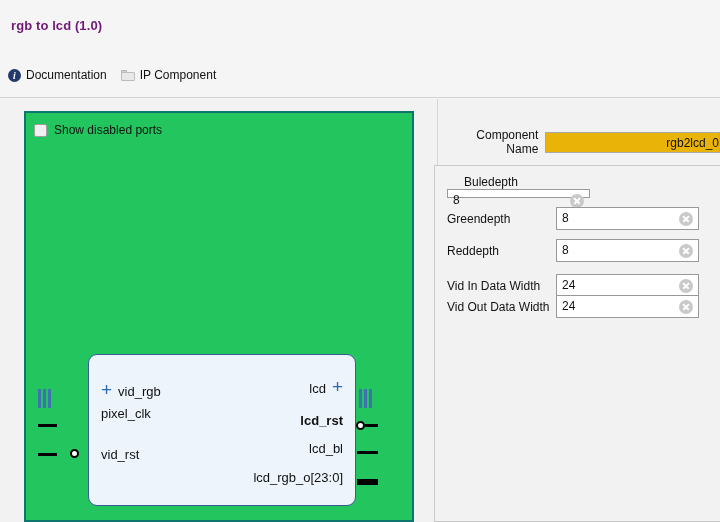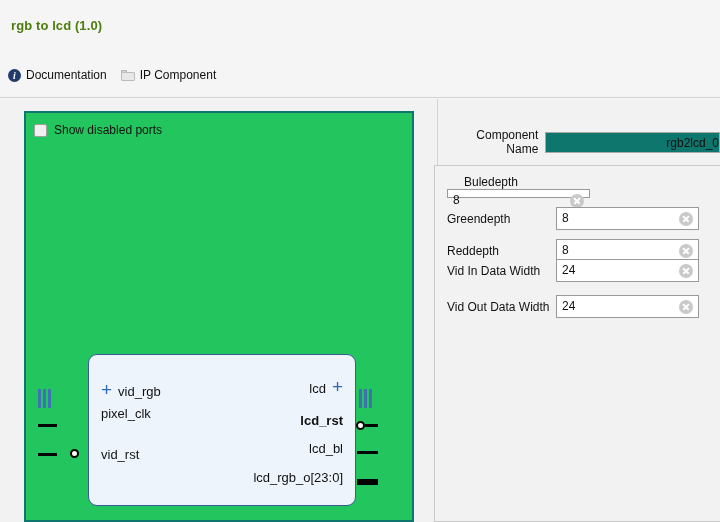--- a/index.html
+++ b/index.html
@@ -22,21 +22,21 @@
     position: absolute;
     left: 0; top: 0;
     width: 720px; height: 98px;
     background: #f5f5f5;
   }
   #dialog-title {
     position: absolute;
     left: 11px; top: 18px;
     font-size: 13px;
     font-weight: bold;
-    color: #4d7c0f;
+    color: #701a75;
     letter-spacing: 0.1px;
   }
   #link-bar {
     position: absolute;
     left: 8px; top: 68px;
     display: flex;
     align-items: center;
     gap: 14px;
   }
   .link-item {
@@ -204,21 +204,21 @@
     text-align: right;
   }
   #component-name-label {
     font-size: 12px;
     color: #111;
   }
   #component-name-input {
     width: 180px;
     height: 21px;
     line-height: 21px;
-    background: #0f766e;
+    background: #eab308;
     border: 1px solid #a8a8a8;
     box-sizing: border-box;
     font-size: 12px;
     color: #111;
     padding-left: 4px;
     white-space: nowrap;
     overflow: hidden;
   }
   #params-box {
     position: absolute;
@@ -389,21 +389,21 @@
       </div>
 
       <div class="param-row" style="top:73px;">
         <span class="param-label">Reddepth</span>
         <div class="param-field">
           <span class="param-value">8</span>
           <span class="clear-icon"></span>
         </div>
       </div>
 
-      <div class="param-row" style="top:93px;">
+      <div class="param-row" style="top:108px;">
         <span class="param-label">Vid In Data Width</span>
         <div class="param-field">
           <span class="param-value">24</span>
           <span class="clear-icon"></span>
         </div>
       </div>
 
       <div class="param-row" style="top:129px;">
         <span class="param-label">Vid Out Data Width</span>
         <div class="param-field">

